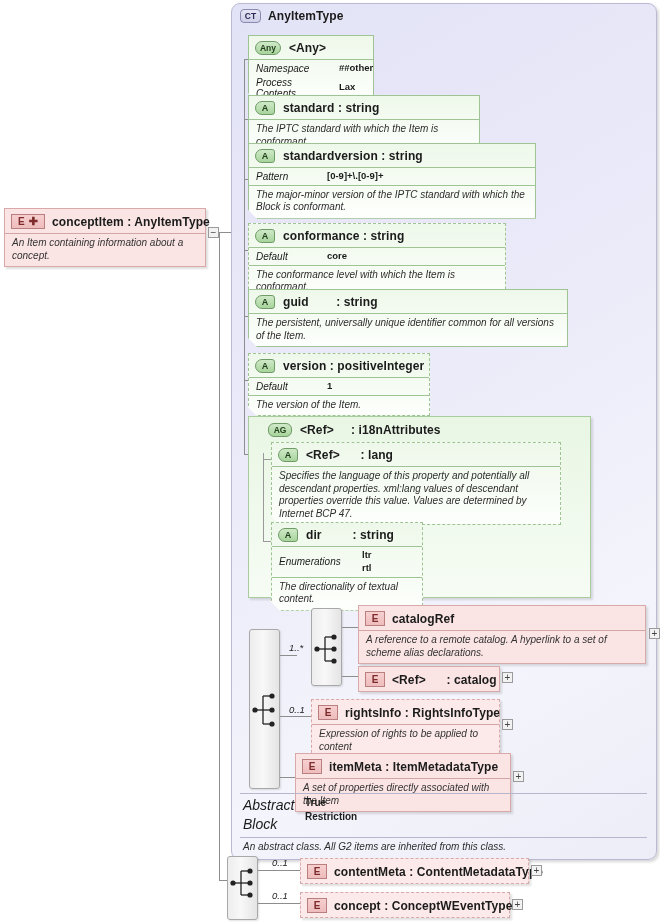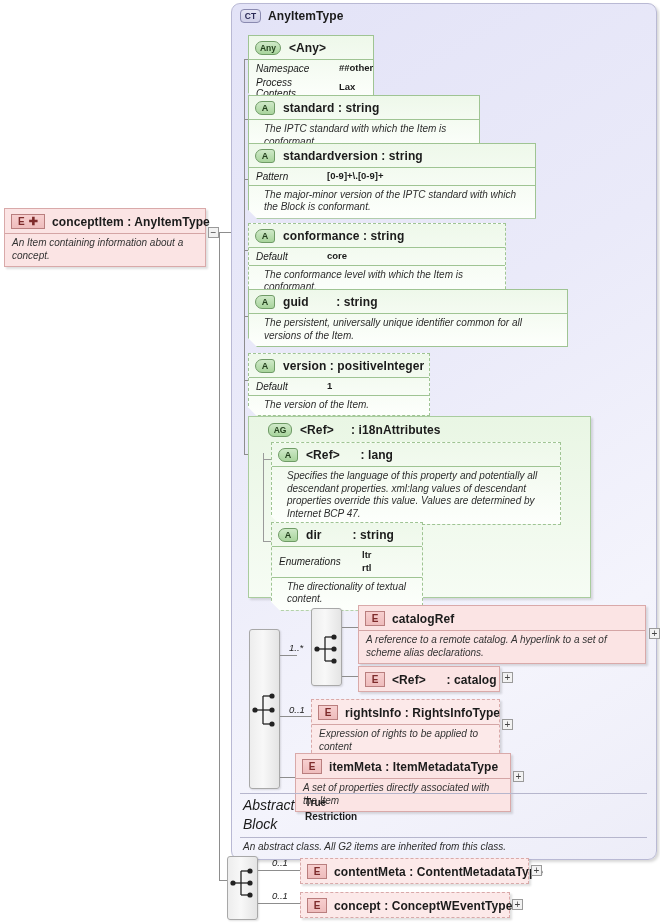--- a/index.html
+++ b/index.html
@@ -95,21 +95,21 @@
   .attrbox .facets {
     border-top:1px solid #9fc493;
     padding:2px 8px 2px 7px;
     display:flex; gap:9px; align-items:center;
   }
   .attrbox .facet-label { font-style:italic; font-size:10px; width:62px; flex:none; }
   .attrbox .facet-label.wide { width:74px; }
   .attrbox .facet-val { font-weight:bold; font-size:9.5px; line-height:1.35; }
   .attrbox .ann {
     border-top:1px solid #9fc493;
-    padding:3px 8px 4px 15px;
+    padding:3px 8px 4px 7px;
     font-style:italic; font-size:10px; line-height:1.25; color:#2d2d2d;
   }
   
   .folded { clip-path:polygon(0 0,100% 0,100% 100%,9px 100%,0 calc(100% - 9px)); }
 
   
   .aggroup {
     background:linear-gradient(#e9f6e4,#f6fcf4);
     border:1px solid #a9cc9e;
     box-shadow:2px 2px 2px rgba(0,0,0,.12);

